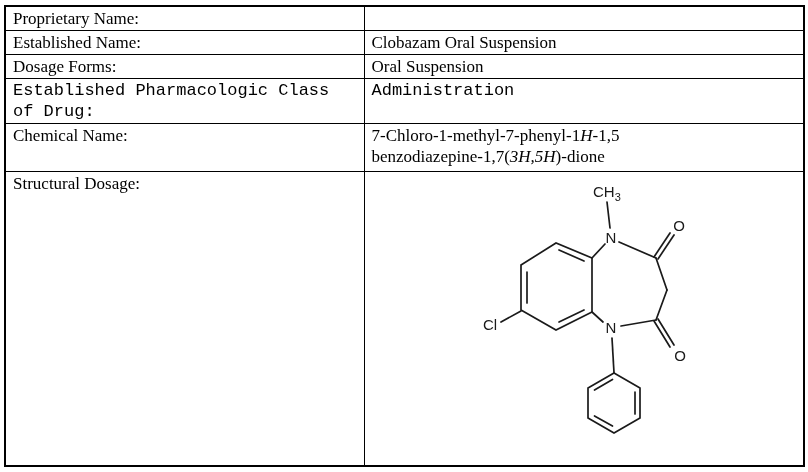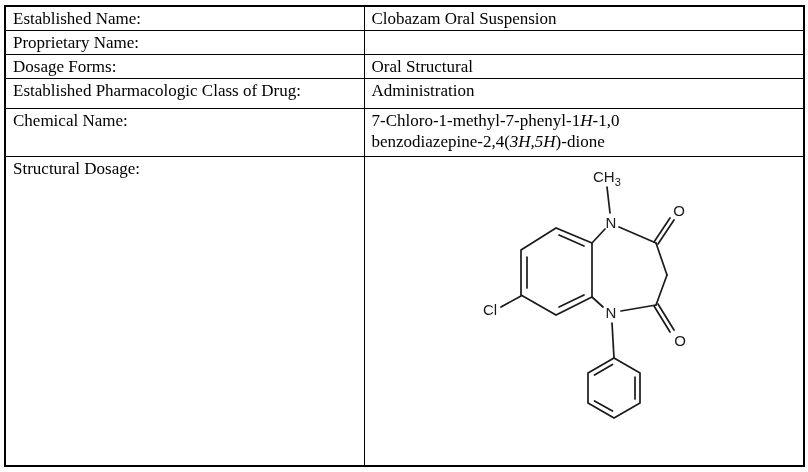--- a/index.html
+++ b/index.html
@@ -29,21 +29,21 @@
     border: 1px solid #000000;
     vertical-align: top;
     padding: 1px 6px 1px 7px;
     font-size: 17px;
     line-height: 21px;
     overflow: hidden;
   }
   col.c1 { width: 359px; }
   col.c2 { width: 440px; }
   tr.r-small   { height: 23px; }
-  tr.r-medium  { height: 30px; }
+  tr.r-medium  { height: 30px; font-family: Liberation Mono, monospace; }
   tr.r-chem    { height: 48px; font-family: Liberation Serif, serif; }
   .label-span {
     display: inline-block;
     max-width: 335px;
   }
   .it { font-style: italic; }
   td.structure-cell {
     padding: 2px;
   }
   svg.structure {
@@ -69,57 +69,57 @@
 <body>
 
 <table class="doc-table">
   <colgroup>
     <col class="c1">
     <col class="c2">
   </colgroup>
   <tbody>
     <tr class="r-small">
       <td>
+        <span class="label-span">Proprietary Name:</span>
+      </td>
+      <td>
+        <span></span>
+      </td>
+    </tr>
+    <tr class="r-small">
+      <td>
         <span class="label-span">Established Name:</span>
       </td>
       <td>
         <span>Clobazam Oral Suspension</span>
       </td>
     </tr>
     <tr class="r-small">
       <td>
-        <span class="label-span">Proprietary Name:</span>
-      </td>
-      <td>
-        <span></span>
-      </td>
-    </tr>
-    <tr class="r-small">
-      <td>
         <span class="label-span">Dosage Forms:</span>
       </td>
       <td>
-        <span>Oral Structural</span>
+        <span>Oral Suspension</span>
       </td>
     </tr>
     <tr class="r-medium">
       <td>
         <span class="label-span">Established Pharmacologic Class of Drug:</span>
       </td>
       <td>
         <span>Administration</span>
       </td>
     </tr>
     <tr class="r-chem">
       <td>
         <span class="label-span">Chemical Name:</span>
       </td>
       <td>
-        <span><span>7-Chloro-1-methyl-7-phenyl-1</span><span class="it">H</span><span>-1,0</span></span><br>
-        <span><span>benzodiazepine-2,4(</span><span class="it">3H,5H</span><span>)-dione</span></span>
+        <span><span>7-Chloro-1-methyl-7-phenyl-1</span><span class="it">H</span><span>-1,5</span></span><br>
+        <span><span>benzodiazepine-1,7(</span><span class="it">3H,5H</span><span>)-dione</span></span>
       </td>
     </tr>
     <tr>
       <td>
         <span class="label-span">Structural Dosage:</span>
       </td>
       <td class="structure-cell">
         <svg class="structure" width="230" height="266" viewBox="0 0 230 266" xmlns="http://www.w3.org/2000/svg">
 
           <path d="M123,83 L87,68 L52,90 L52,135 L87,155 L123,137 Z"></path>

